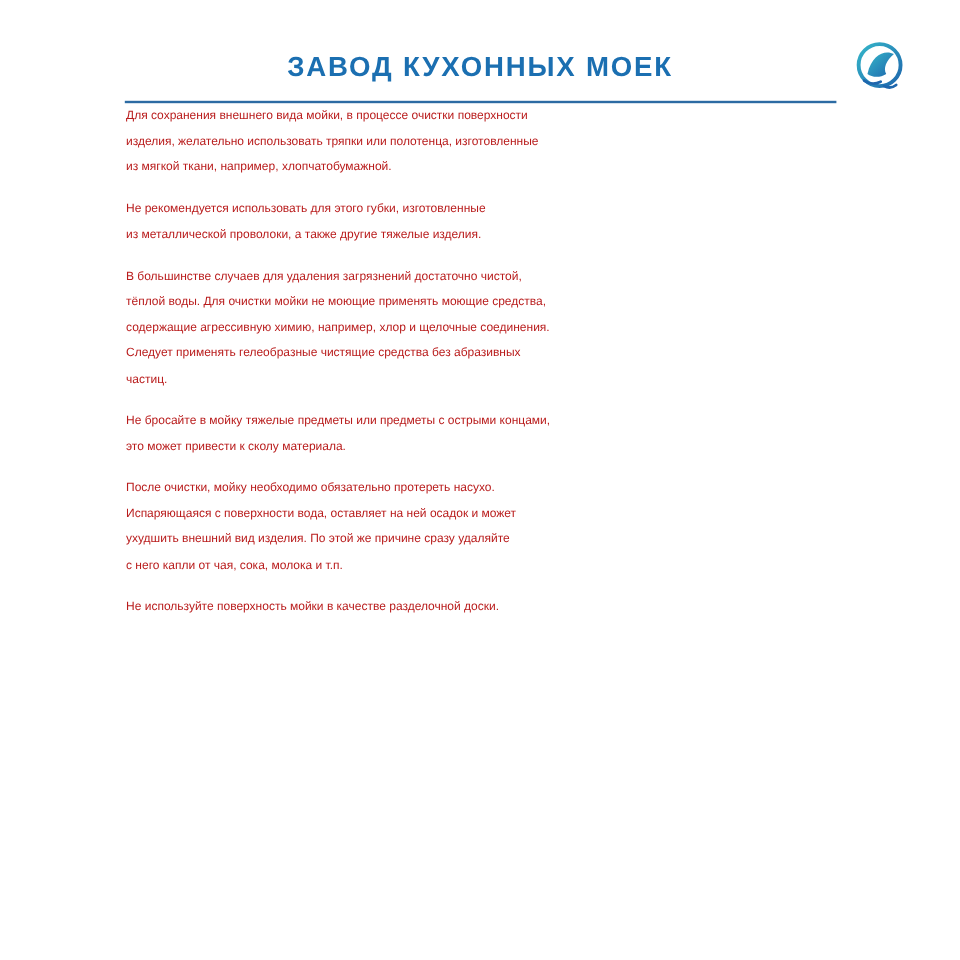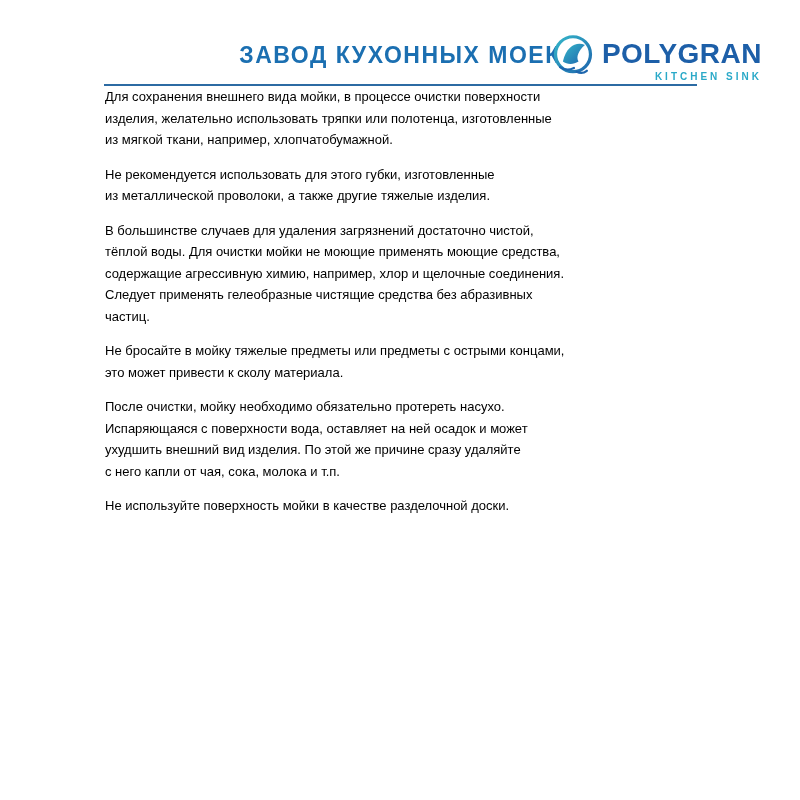--- a/index.html
+++ b/index.html
@@ -76,23 +76,23 @@
   }
   .doc-title {
     margin: 27px 0 22px 0;
     font-size: 21px;
     font-weight: bold;
     letter-spacing: 0.3px;
     color: #1d1d1d;
   }
   .doc-paragraph {
     margin: 0 0 13px 0;
-    font-size: 13px;
+    font-size: 10px;
     line-height: 21.5px;
-    color: #000000;
+    color: #b91c1c;
     white-space: pre-line;
   }
 </style>
 </head>
 <body>
 
 <div class="page">
 
   <div class="header">
     <div class="factory-title">ЗАВОД КУХОННЫХ МОЕК</div>
@@ -104,24 +104,20 @@
             <linearGradient id="lg" x1="0" y1="0" x2="1" y2="1">
               <stop offset="0" stop-color="#35b6c9"></stop>
               <stop offset="1" stop-color="#1e66ad"></stop>
             </linearGradient>
           </defs>
           <circle cx="25" cy="23" r="19" fill="none" stroke="url(#lg)" stroke-width="3.5"></circle>
           <path d="M14 31 C 18 13, 30 9, 38 13 C 31 19, 28 26, 31 31 C 25 35, 18 34, 14 31 Z" fill="url(#lg)"></path>
           <path d="M11 37 q 7 5 15 1" fill="none" stroke="#1e66ad" stroke-width="2.5" stroke-linecap="round"></path>
           <path d="M29 42 q 6 3 11 -1" fill="none" stroke="#1e66ad" stroke-width="2.5" stroke-linecap="round"></path>
         </svg>
-      </span>
-      <span class="brand-text">
-        <span class="brand-name">POLYGRAN</span>
-        <span class="brand-sub">KITCHEN SINK</span>
       </span>
     </div>
   </div>
 
   <div class="divider"></div>
 
   <div class="content">
 
     <p class="doc-paragraph">Для сохранения внешнего вида мойки, в процессе очистки поверхности
 изделия, желательно использовать тряпки или полотенца, изготовленные

